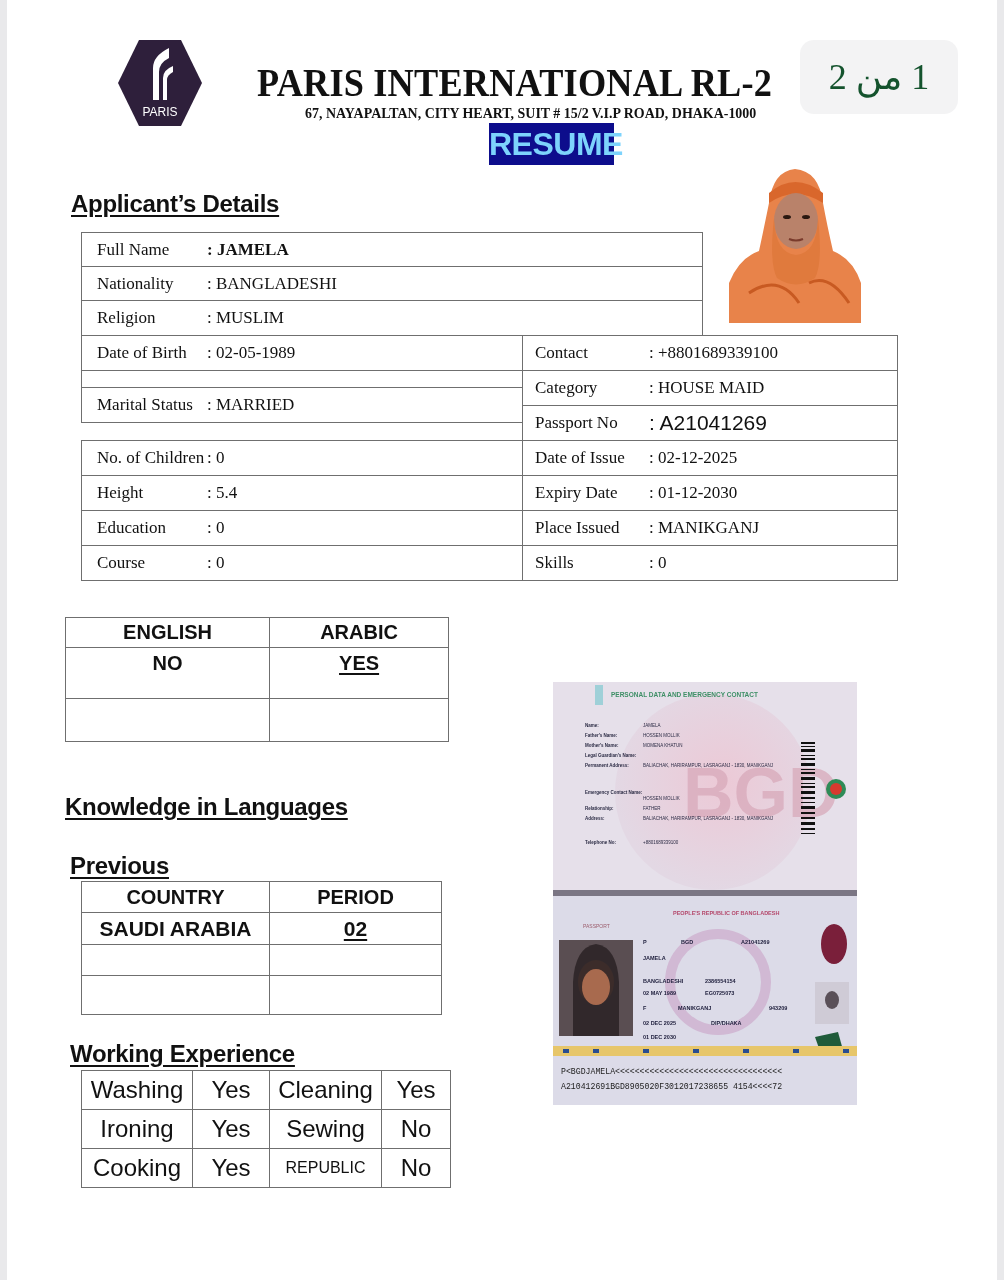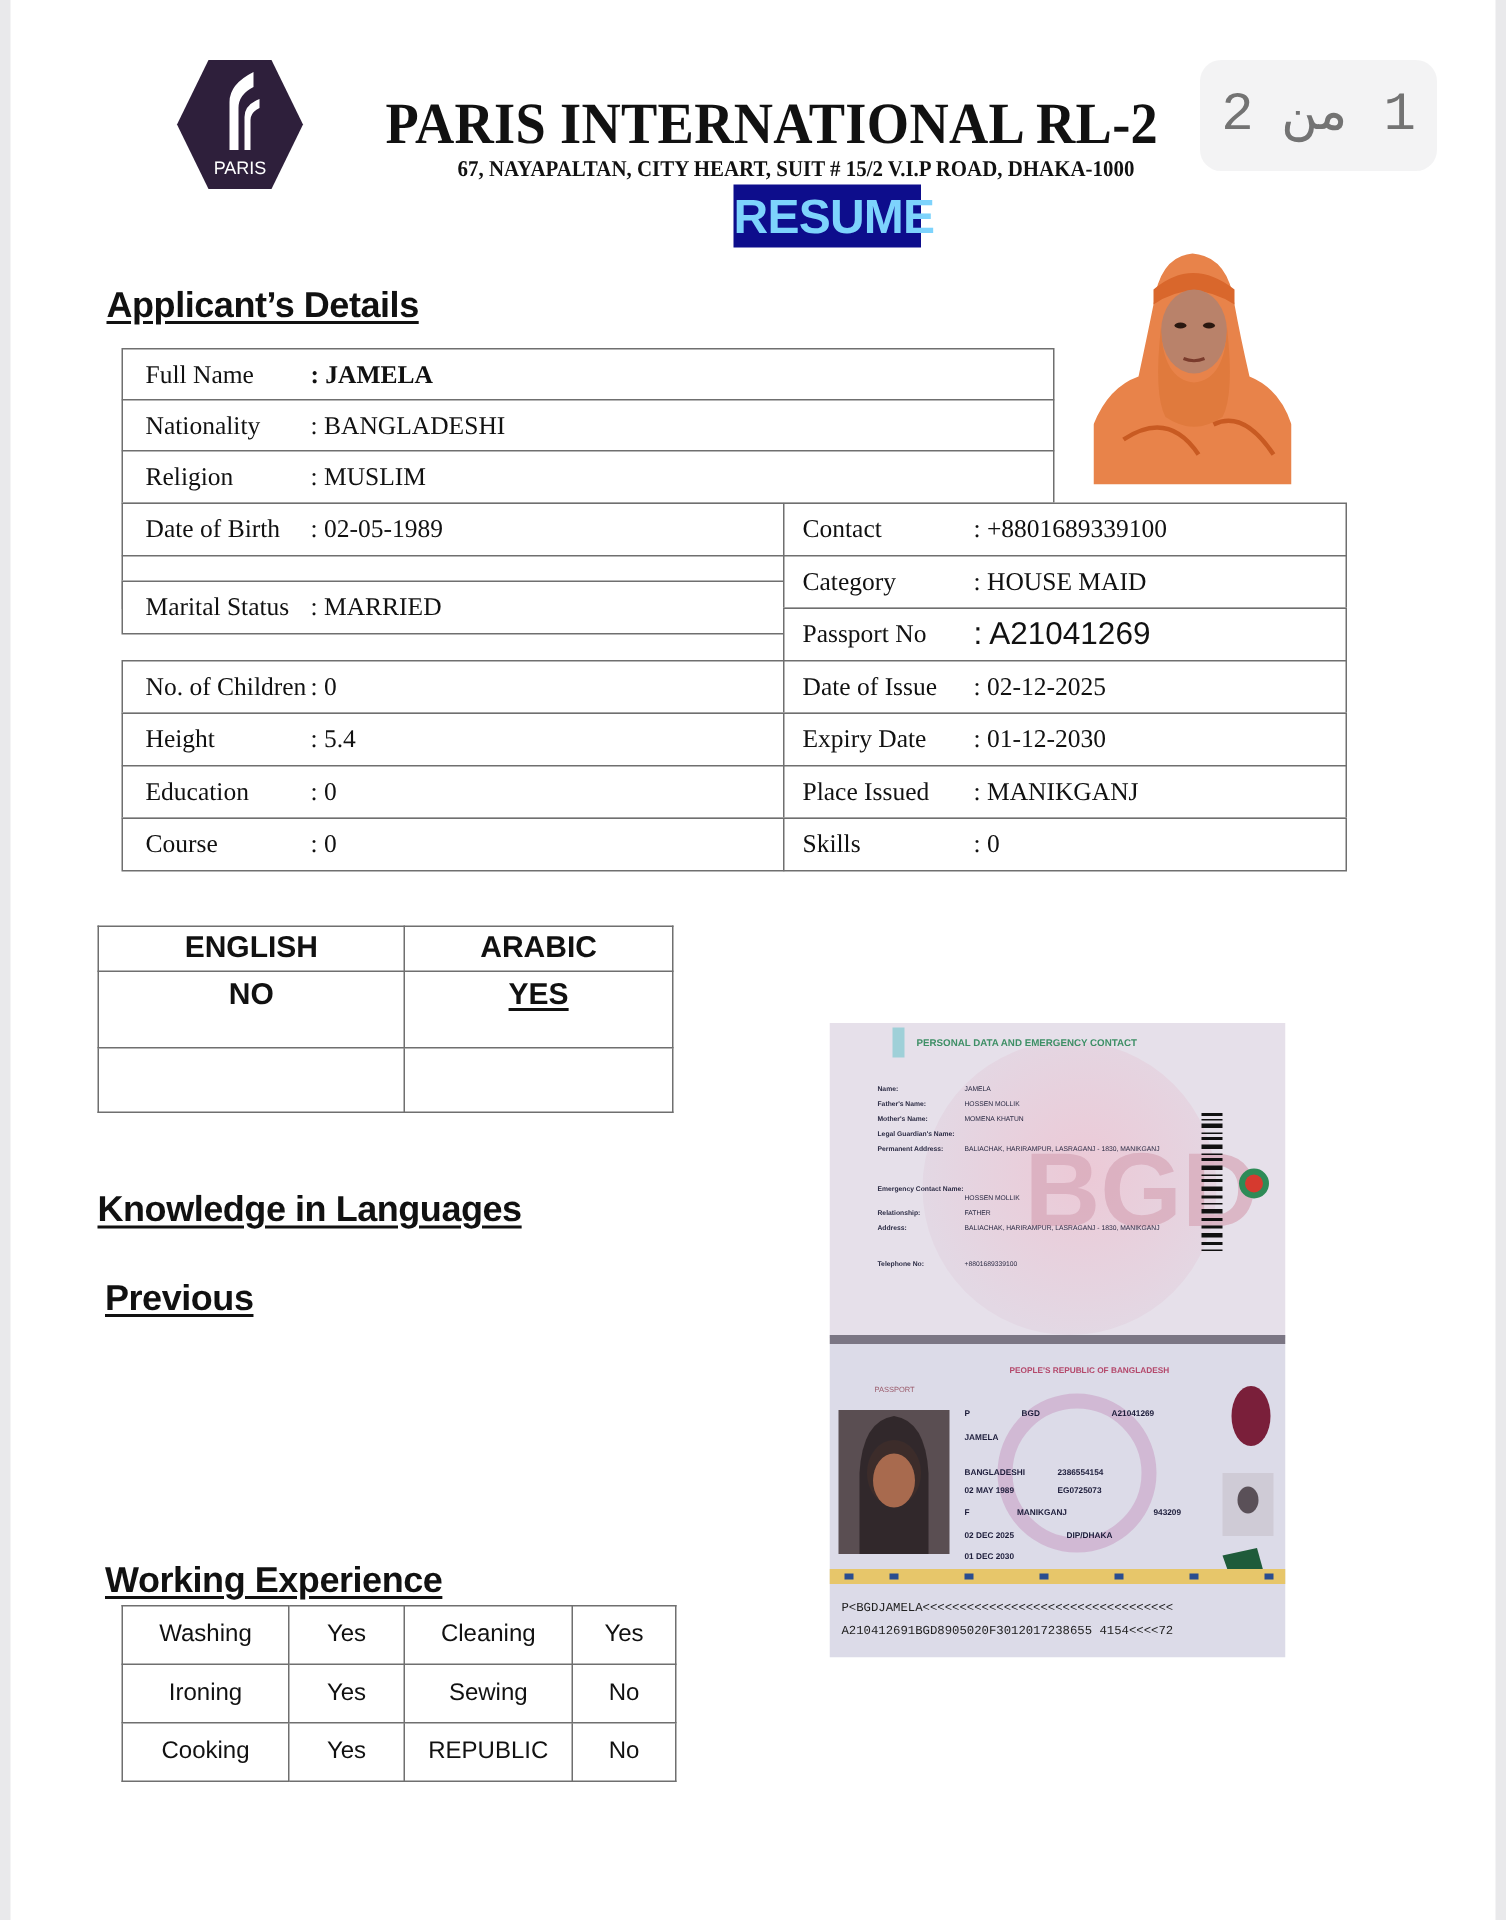--- a/index.html
+++ b/index.html
@@ -26,22 +26,22 @@
     left: 298px; top: 105px; font-weight: bold; font-size: 15px; white-space: nowrap;
     transform: scaleX(0.93); transform-origin: left top;
   }
   .resume-badge {
     left: 482px; top: 123px; width: 125px; height: 42px; background: #0d0d8c;
     color: #7dd3fc; font-family: "Liberation Sans", sans-serif; font-weight: bold;
     font-size: 32px; line-height: 42px; text-align: center; letter-spacing: -0.5px;
   }
   .page-indicator {
     left: 800px; top: 40px; width: 158px; height: 74px; border-radius: 14px;
-    background: rgba(242,242,244,0.96); color: #737373;
-    font-family: Liberation Mono, monospace; font-size: 36px; line-height: 74px;
+    background: rgba(242,242,244,0.96); color: #14532d;
+    font-family: Liberation Serif, serif; font-size: 36px; line-height: 74px;
     text-align: center;
   }
 
   
   .heading {
     font-family: "Liberation Sans", sans-serif; font-weight: bold; font-size: 24px;
     text-decoration: underline; text-underline-offset: 3px; white-space: nowrap;
     letter-spacing: -0.3px;
   }
 
@@ -62,21 +62,21 @@
   table.grid { position: absolute; border-collapse: collapse; font-family: "Liberation Sans", sans-serif; }
   table.grid td { border: 1.5px solid #6f6f6f; text-align: center; padding: 0; }
   .lang td.h { font-weight: bold; font-size: 20px; height: 29px; }
   .lang td.v { font-weight: bold; font-size: 20px; height: 46px; vertical-align: top; padding-top: 4px; }
   .lang td.e { height: 42px; }
   .u { text-decoration: underline; text-underline-offset: 3px; }
   .prev td.h { font-weight: bold; font-size: 20px; height: 30px; }
   .prev td.v { font-weight: bold; font-size: 21px; height: 31px; }
   .prev td.e1 { height: 30px; }
   .prev td.e2 { height: 38px; }
-  .work td { font-size: 16px; height: 38px; }
+  .work td { font-size: 24px; height: 38px; }
   .work td.small { font-size: 16px; }
 
   .passport { left: 546px; top: 682px; width: 304px; height: 423px; }
 </style>
 </head>
 <body>
 
 <div class="sheet">
 
   <svg class="abs logo" viewBox="0 0 86 90">
@@ -134,20 +134,40 @@
     <tr>
       <td class="e"></td>
       <td class="e"></td>
     </tr>
   </tbody>
     </table>
 
   <div class="abs heading" style="left:58px; top:793px;">Knowledge in Languages</div>
 
   <div class="abs heading" style="left:63px; top:852px;">Previous</div>
+  <table class="grid prev" style="left:74px; top:881px; width:361px;">
+    <tbody>
+        <tr>
+      <td class="h" style="width:187px;">COUNTRY</td>
+      <td class="h">PERIOD</td>
+    </tr>
+    <tr>
+      <td class="v">SAUDI ARABIA</td>
+      <td class="v"><span class="u">02</span></td>
+    </tr>
+    <tr>
+          <td class="e1"></td>
+          <td class="e1"></td>
+        </tr>
+    <tr>
+          <td class="e2"></td>
+          <td class="e2"></td>
+        </tr>
+  </tbody>
+    </table>
 
   <div class="abs heading" style="left:63px; top:1040px;">Working Experience</div>
   <table class="grid work" style="left:74px; top:1070px; width:370px;">
     <tbody>
         <tr>
       <td style="width:110px;">Washing</td>
       <td style="width:76px;">Yes</td>
       <td style="width:111px;">Cleaning</td>
       <td>Yes</td>
     </tr>

